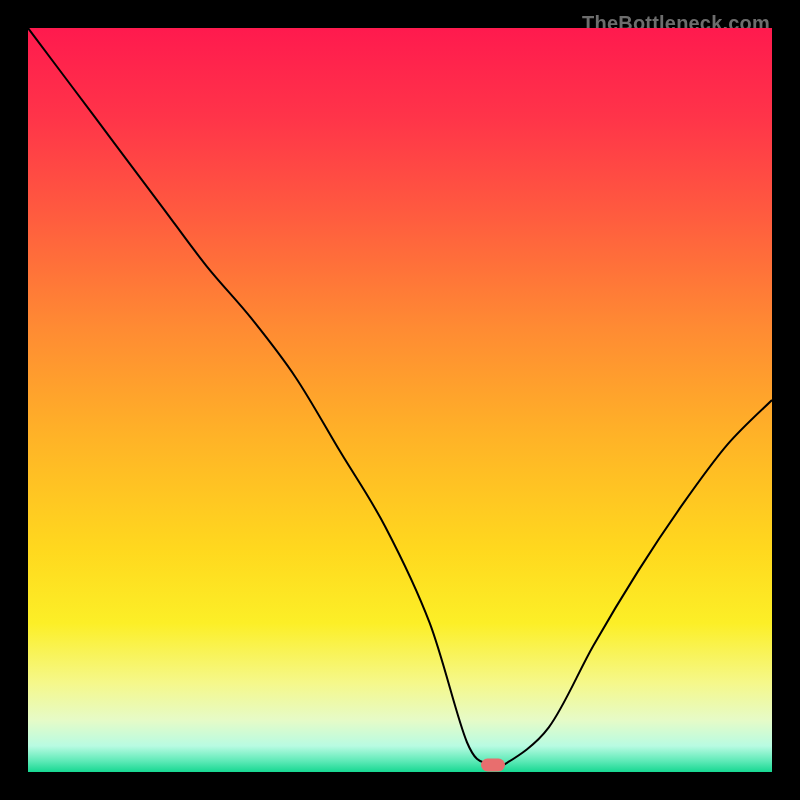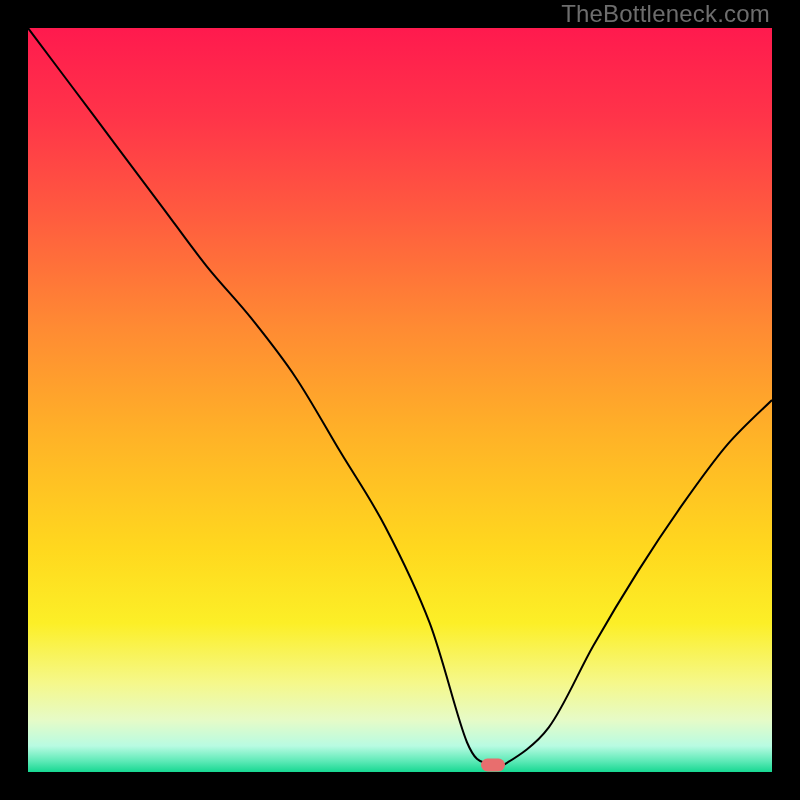--- a/index.html
+++ b/index.html
@@ -29,26 +29,26 @@
   }
   .gradient {
     position: absolute;
     left: 0;
     top: 0;
     width: 100%;
     height: 100%;
   }
   .attribution {
     position: absolute;
-    top: 0;
+    top: 12px;
     right: 30px;
     color: #6d6d6d;
-    font-size: 24px;
+    font-size: 20px;
     letter-spacing: 0.2px;
-    font-weight: 400;
+    font-weight: 700;
   }
   svg.curve {
     position: absolute;
     left: 0;
     top: 0;
     width: 100%;
     height: 100%;
   }
   .marker {
     position: absolute;

